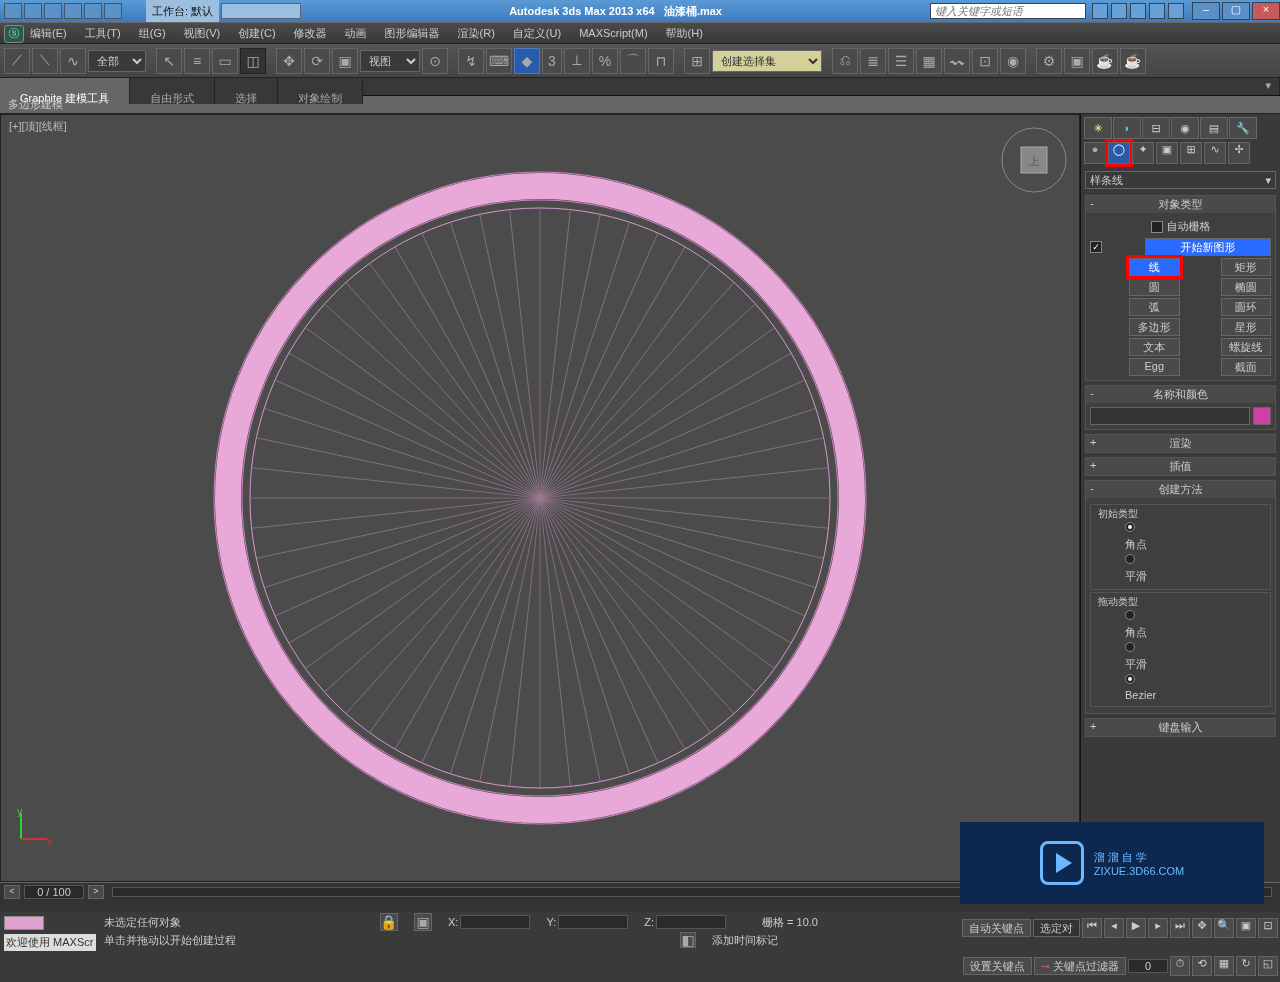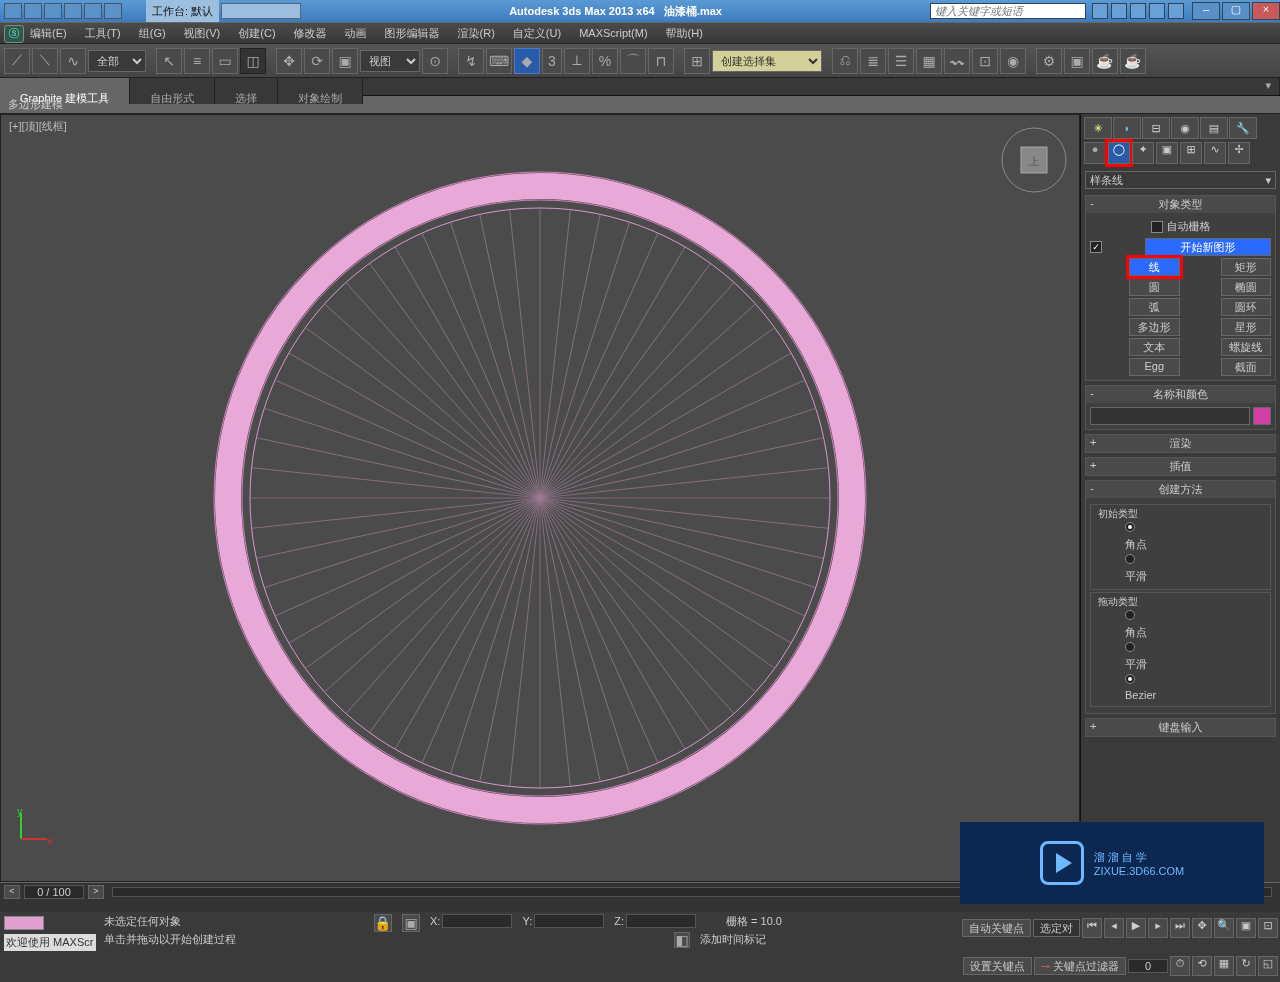--- a/index.html
+++ b/index.html
@@ -66,21 +66,21 @@
 .timeslider { height:18px; background:#333; display:flex; align-items:center; padding:0 4px; gap:4px; border-top:1px solid #666;}
 .slbtn { width:16px; height:14px; background:#4a4a4a; border:1px solid #666; text-align:center; font-size:9px;}
 .slfield { width:60px; height:14px; background:#2a2a2a; border:1px solid #555; text-align:center; }
 .sltrack { flex:1; height:10px; background:#2a2a2a; border:1px solid #555; margin:0 4px; }
 .trackbar { height:12px; background:#333; position:relative; }
 
 .statusrows { flex:1; display:flex; }
 .statusleft { width:100px; padding:4px; }
 .selswatch { width:40px; height:14px; background:#e0a0d0; border:1px solid #888; margin-bottom:4px;}
 .status-mid { flex:1; display:flex; flex-direction:column; padding:2px 4px; gap:2px;}
-.statline { height:16px; display:flex; align-items:flex-start; gap:10px; color:#ccc; }
+.statline { height:16px; display:flex; align-items:center; gap:16px; color:#ccc; }
 .coord { display:flex; align-items:center; gap:2px;}
 .coordbox { width:70px; height:14px; background:#2a2a2a; border:1px solid #555; padding:0 3px;}
 .status-right { display:flex; align-items:center; padding:2px; gap:2px; flex-wrap:wrap; width:420px; justify-content:flex-end;}
 .playbtn { width:20px; height:20px; background:#4a4a4a; border:1px solid #666; text-align:center; }
 .keybtn { padding:1px 6px; background:#4a4a4a; border:1px solid #666; height:18px;}
 
 .watermark { position:absolute; right:16px; bottom:78px; width:304px; height:82px; background:#0c2850; color:#6db8ff; display:flex; align-items:center; justify-content:center; gap:10px; font-size:28px; }
 .watermark .sub { font-size:11px; color:#6db8ff; }
 .watermark .pl { width:44px; height:44px; border:3px solid #6db8ff; border-radius:8px; display:flex; align-items:center; justify-content:center; }
 .watermark .pl::after { content:""; border-left:16px solid #6db8ff; border-top:10px solid transparent; border-bottom:10px solid transparent; margin-left:4px;}

